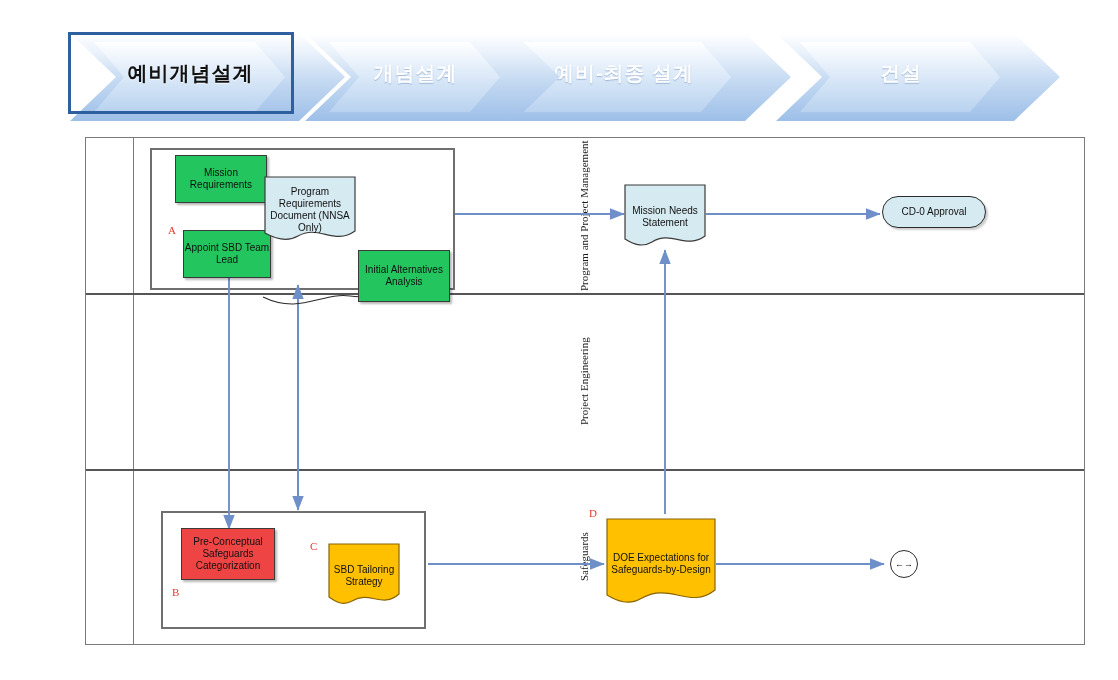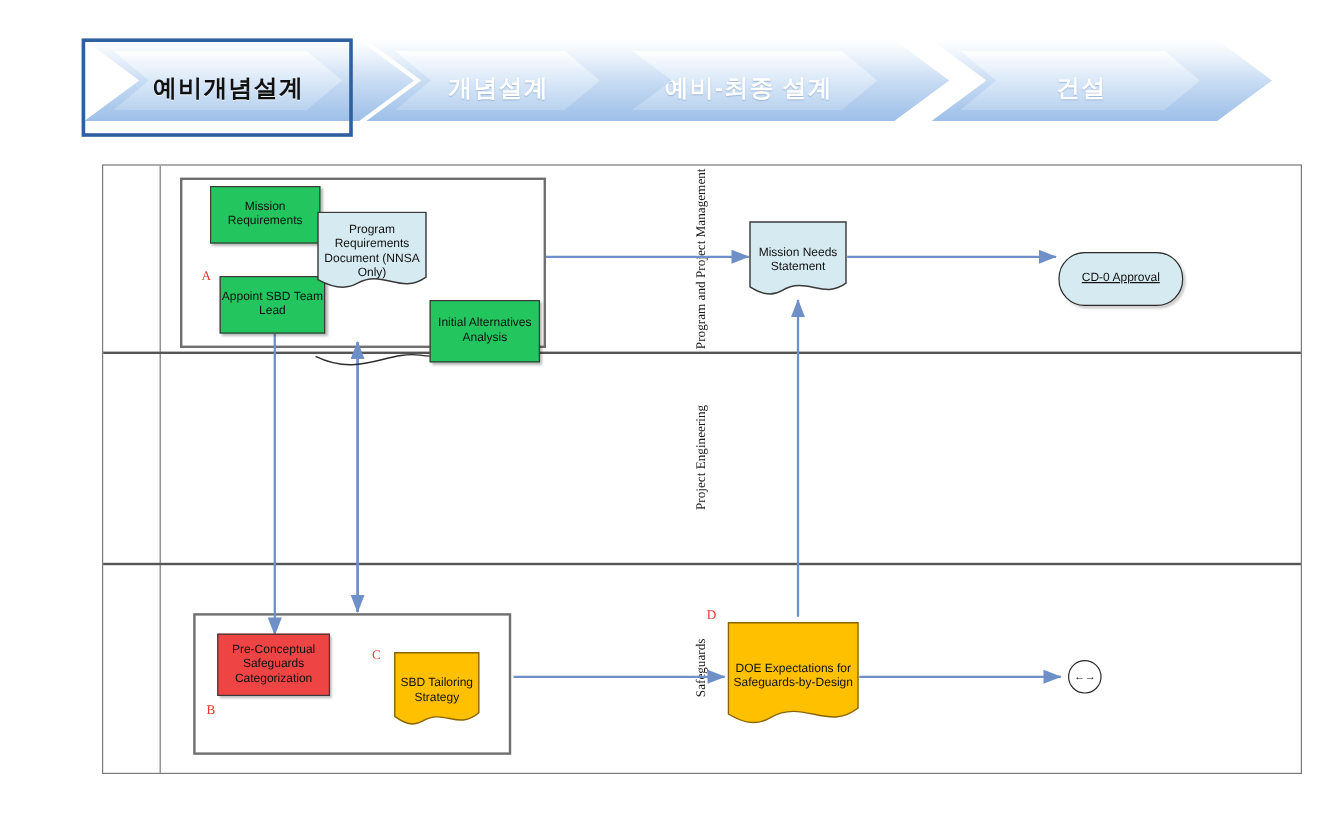--- a/index.html
+++ b/index.html
@@ -1,21 +1,21 @@
 <!DOCTYPE html>
 <html><head>
 <meta charset="utf-8">
 <style>
   html,body{margin:0;padding:0;background:#ffffff;}
   body{width:1118px;height:680px;position:relative;overflow:hidden;
        font-family:"Liberation Sans","DejaVu Sans",sans-serif;}
 
   
   #phase-bar{position:absolute;left:70px;top:33px;width:990px;height:80px;}
-  .chev{position:absolute;top:0;height:68px;text-align:right;}
+  .chev{position:absolute;top:0;height:88px;text-align:right;}
   .chev .body{
     position:absolute;left:0;top:0;width:100%;height:100%;
     background:linear-gradient(to bottom,#ffffff 0%,#eaf2fb 22%,#c4d9f2 55%,#9dbfe8 100%);
     -webkit-clip-path:polygon(0 0, calc(100% - 46px) 0, 100% 50%, calc(100% - 46px) 100%, 0 100%, 46px 50%);
     clip-path:polygon(0 0, calc(100% - 46px) 0, 100% 50%, calc(100% - 46px) 100%, 0 100%, 46px 50%);
   }
   .chev.first .body{
     -webkit-clip-path:polygon(0 0, calc(100% - 46px) 0, 100% 50%, calc(100% - 46px) 100%, 0 100%, 46px 50%);
     clip-path:polygon(0 0, calc(100% - 46px) 0, 100% 50%, calc(100% - 46px) 100%, 0 100%, 46px 50%);
   }
@@ -166,21 +166,21 @@
 
 <div class="node rect cyan" style="left:358px;top:222px;width:92px;height:52px;margin-top:28px;">Initial Alternatives Analysis</div>
 
 <div class="node doc" style="left:624px;top:184px;width:82px;height:66px;">
   <svg class="docshape" viewBox="0 0 82 66" preserveAspectRatio="none">
     <path d="M1,1 H81 V52 C62,66 48,46 28,58 C18,64 9,60 1,55 Z" fill="#d6eaf1" stroke="#3a3a3a" stroke-width="1.2"></path>
   </svg>
   <span class="txt">Mission Needs Statement</span>
 </div>
 
-<div class="node rounded" style="left:882px;top:210px;width:104px;height:45px;text-decoration:underline;">CD-0 Approval</div>
+<div class="node rounded" style="left:882px;top:196px;width:104px;height:32px;">CD-0 Approval</div>
 
 <div class="node rect yellow" style="left:181px;top:528px;width:94px;height:52px;">Pre-Conceptual Safeguards Categorization</div>
 
 <div class="node doc" style="left:328px;top:543px;width:72px;height:66px;">
   <svg class="docshape" viewBox="0 0 72 66" preserveAspectRatio="none">
     <path d="M1,1 H71 V51 C54,66 42,47 24,58 C15,63 8,59 1,54 Z" fill="#ffc000" stroke="#8a6400" stroke-width="1.2"></path>
   </svg>
   <span class="txt">SBD Tailoring Strategy</span>
 </div>
 

